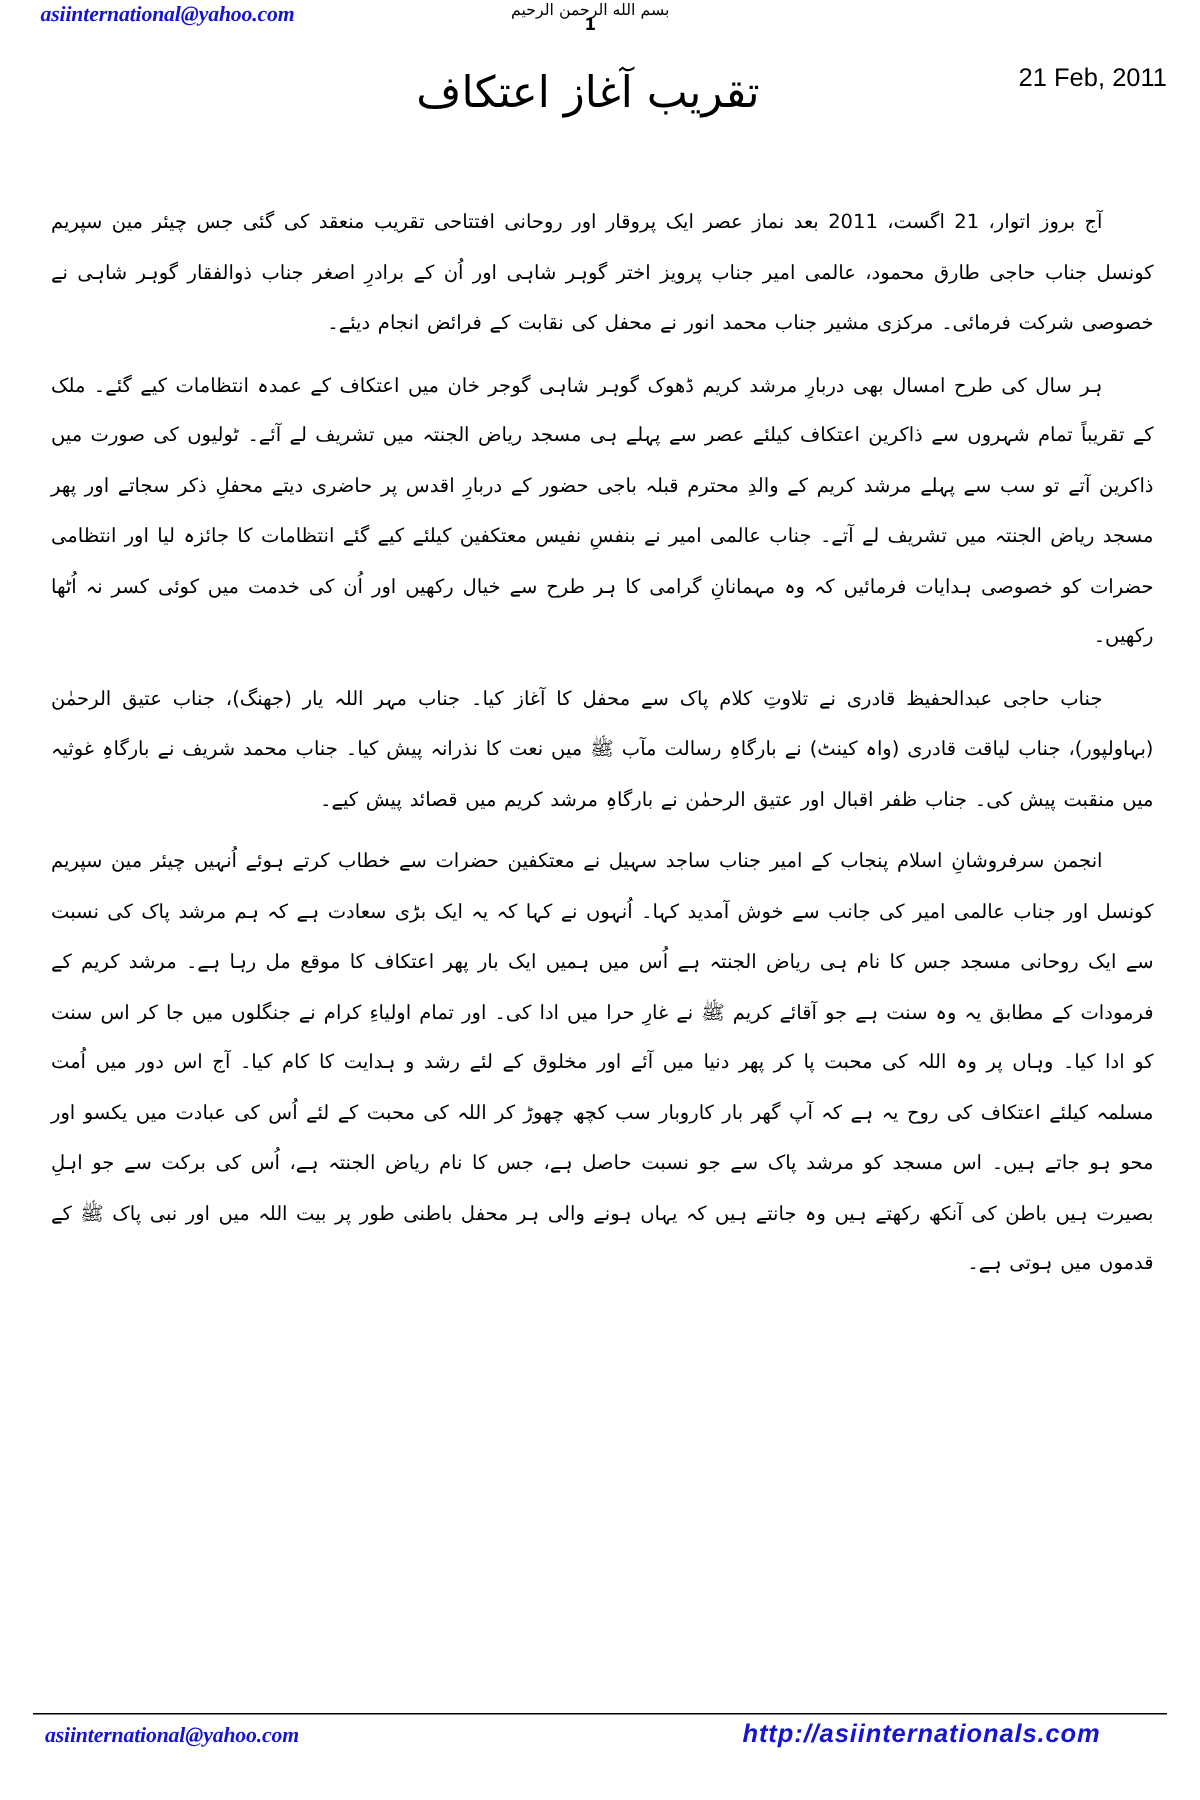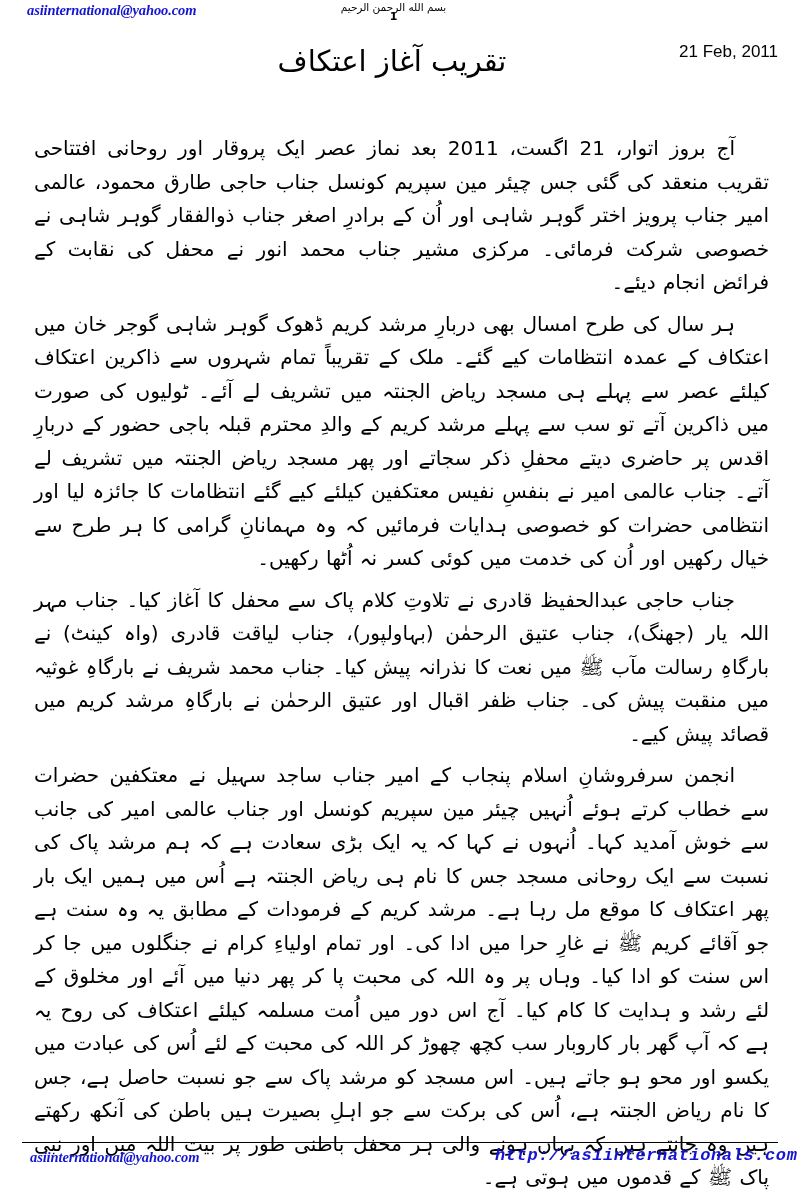--- a/index.html
+++ b/index.html
@@ -104,21 +104,21 @@
     left: 34px;
     top: 132px;
     width: 735px;
     direction: rtl;
     text-align: justify;
     text-align-last: justify;
   }
 
   .para {
     font-family: "DejaVu Sans", "Liberation Sans", sans-serif;
-    font-size: 20px;
+    font-size: 13px;
     line-height: 33.5px;
     color: #000;
     margin: 0 0 8px 0;
     text-indent: 34px;
     text-align: justify;
     text-align-last: right;
     letter-spacing: -0.2px;
     word-spacing: 1px;
     direction: rtl;
   }
@@ -150,21 +150,21 @@
     font-weight: bold;
     font-size: 14.5px;
     letter-spacing: -0.1px;
     color: #1414d2;
     white-space: nowrap;
   }
   .footer-url {
     position: absolute;
     left: 495px;
     top: 10px;
-    font-family: Liberation Mono, monospace;
+    font-family: Liberation Sans, sans-serif;
     font-style: italic;
     font-weight: bold;
     font-size: 17px;
     letter-spacing: 0.6px;
     color: #1414d2;
     white-space: nowrap;
   }
 </style>
 </head>
 <body>

